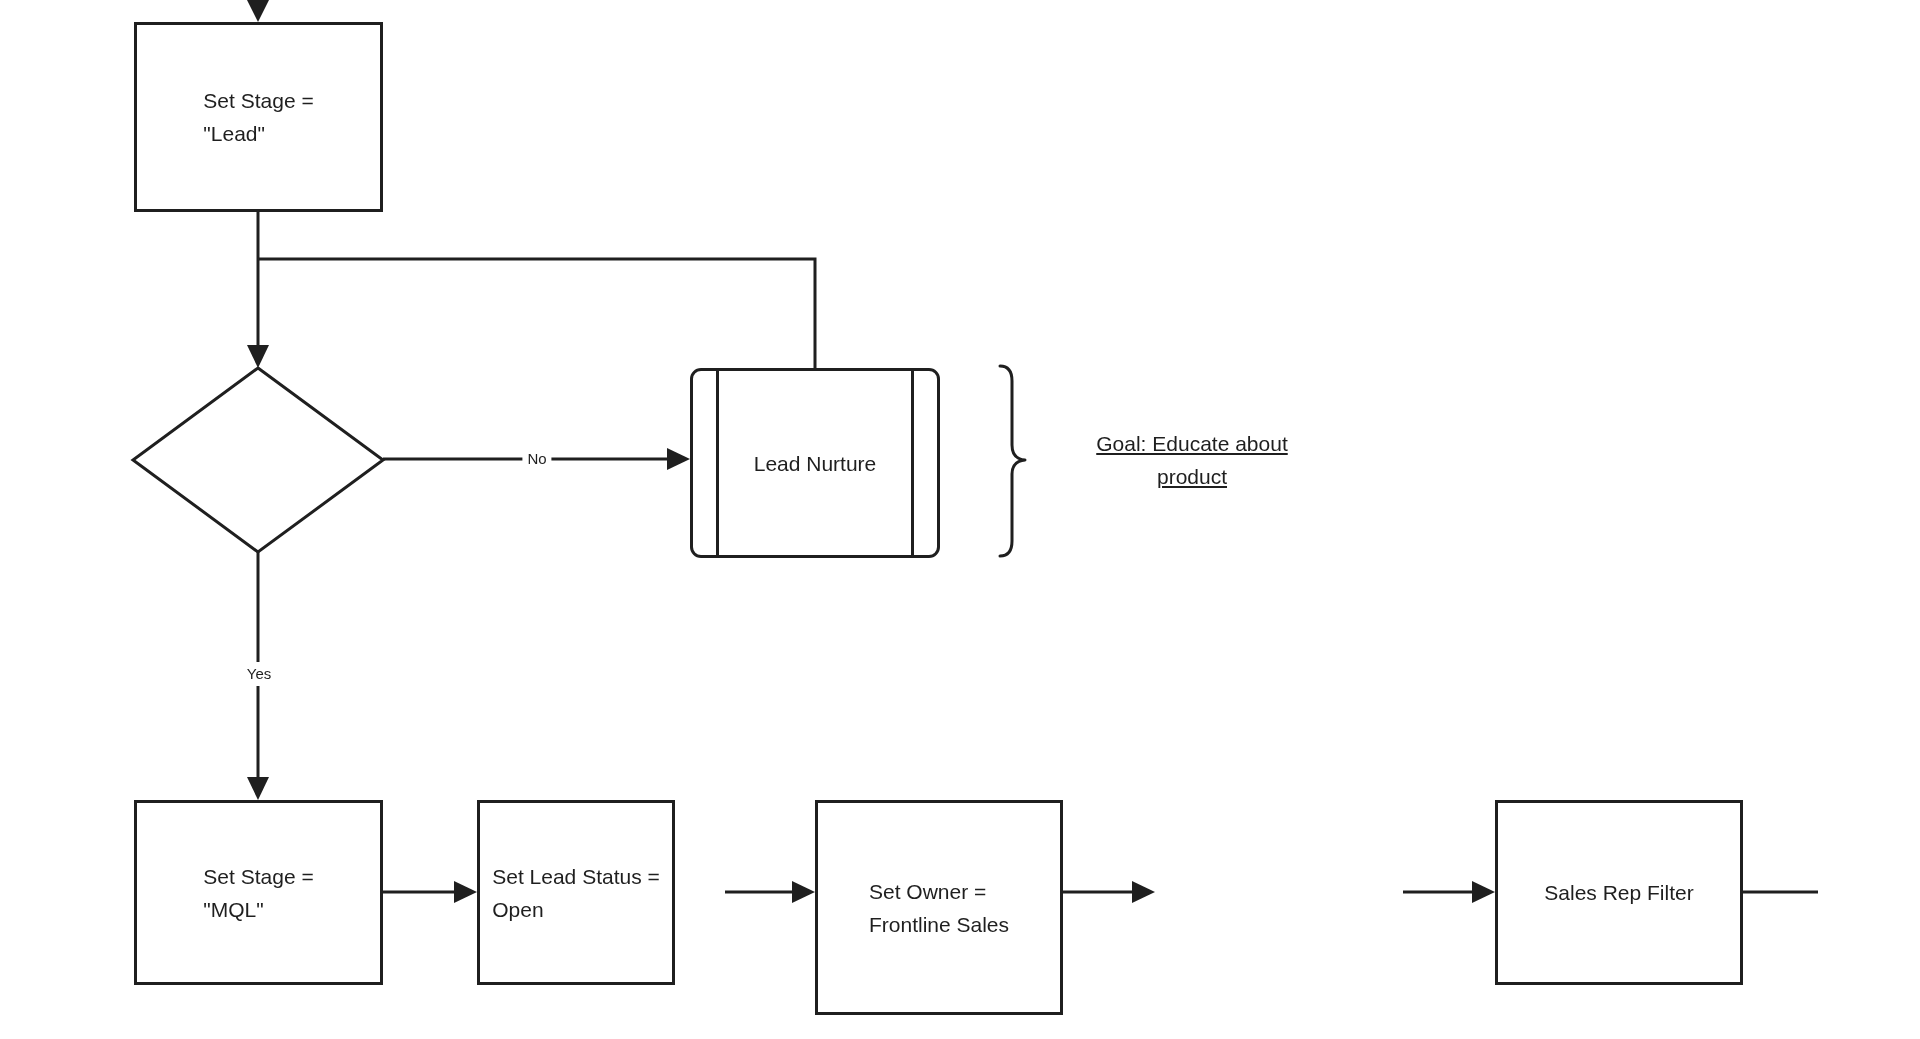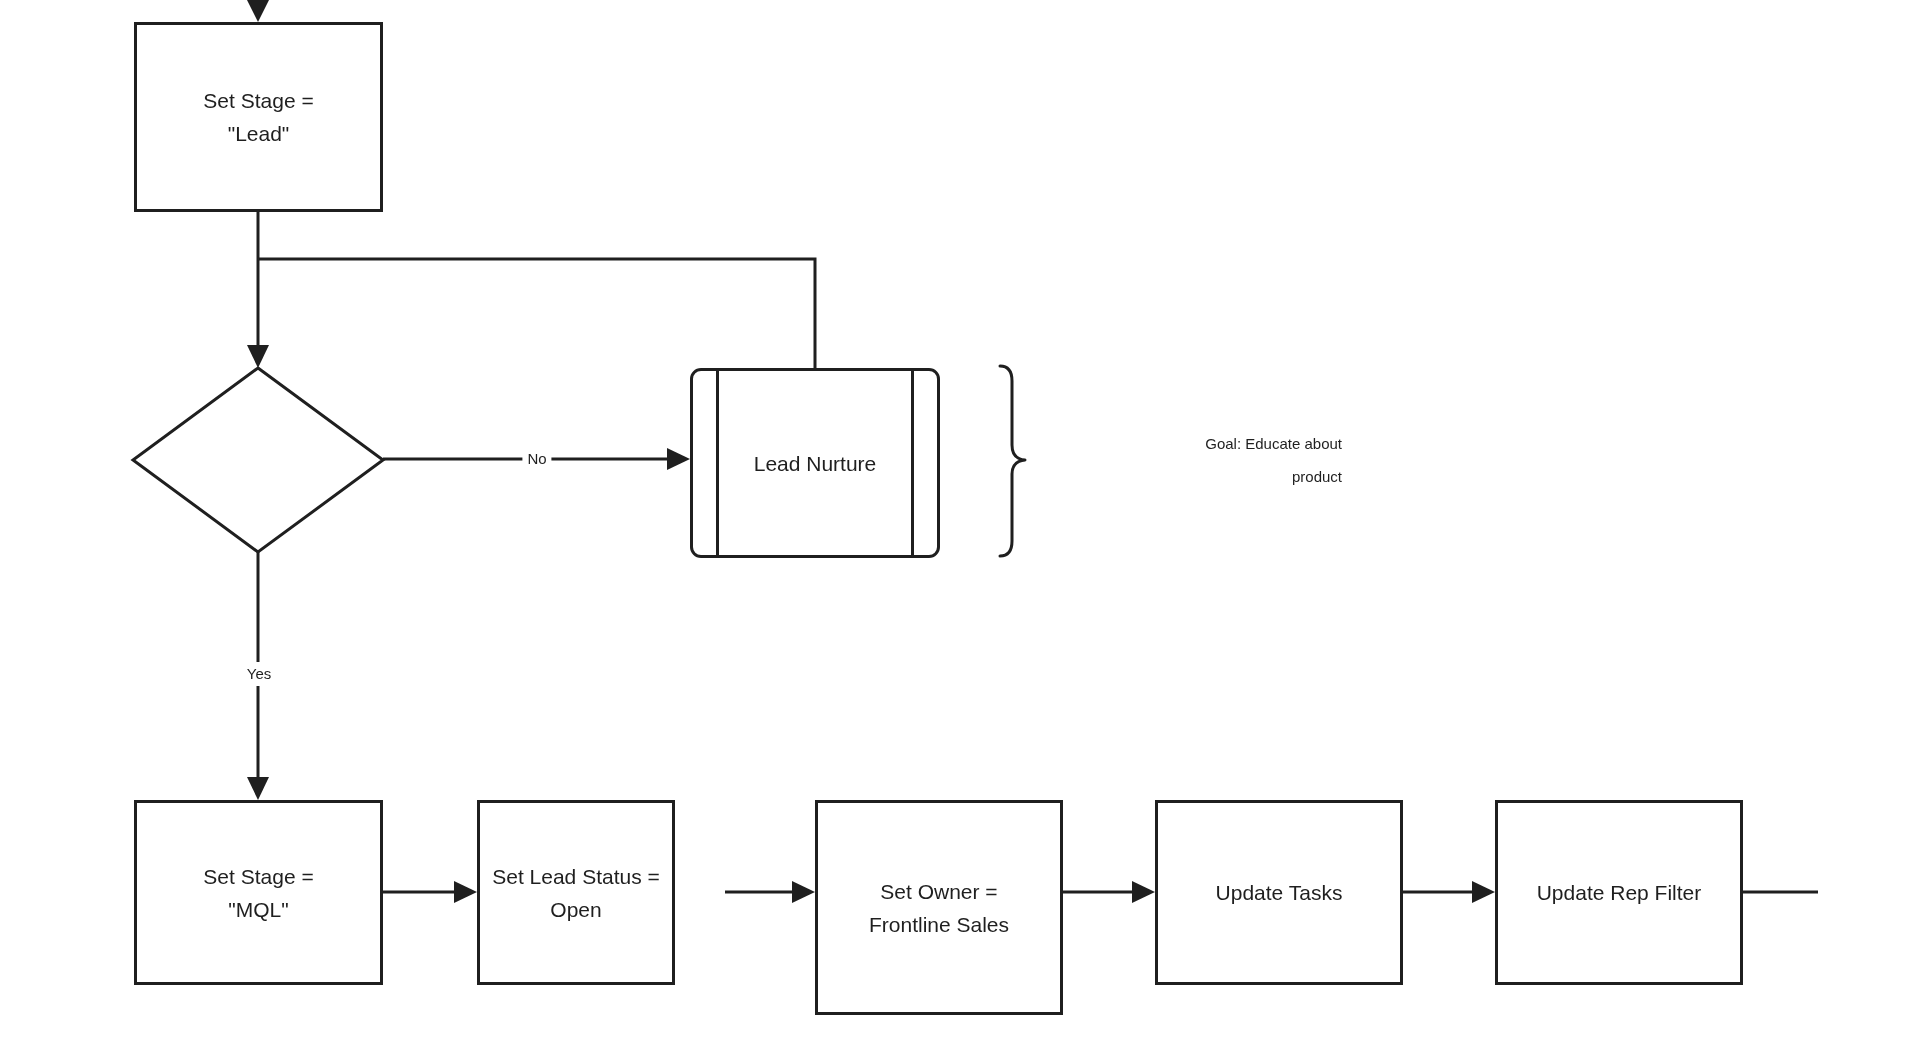--- a/index.html
+++ b/index.html
@@ -20,21 +20,21 @@
   #connector-layer line, #connector-layer polyline, #connector-layer path{
     stroke:var(--stroke);stroke-width:3;fill:none;
   }
   #connector-layer polygon.arrowhead{fill:var(--stroke);stroke:none;}
   #connector-layer polygon.shape{fill:var(--background);stroke:var(--stroke);stroke-width:3;}
   #connector-layer path.brace{stroke-width:3;stroke-linecap:round;stroke-linejoin:round;}
 
   .node{
     position:absolute;
     display:flex;align-items:center;justify-content:center;
-    text-align:center;
+    text-align:left;
     font-size:21px;line-height:33px;
     white-space:pre-line;
     box-sizing:border-box;
   }
   .rect{
     background:var(--background);
     border:3px solid var(--stroke);
   }
   .predef::before{
     content:"";position:absolute;top:0;bottom:0;left:23px;
@@ -48,23 +48,24 @@
 
   .edge-label{
     position:absolute;
     transform:translate(-50%,-50%);
     background:var(--background);
     padding:0 5px;
     font-size:15px;line-height:24px;
   }
   .annotation{
     position:absolute;
-    font-size:15px;line-height:33px;
+    font-size:21px;line-height:33px;
     white-space:pre-line;
-    text-align:right;
+    text-align:center;
+    text-decoration:underline;
   }
 
   
   #n-set-stage-lead{left:134px;top:22px;width:249px;height:190px;}
   #n-decision-label{left:133px;top:368px;width:250px;height:184px;}
   #n-lead-nurture{left:690px;top:368px;width:250px;height:190px;border-radius:11px;}
   #n-set-stage-mql{left:134px;top:800px;width:249px;height:185px;}
   #n-set-lead-status{left:477px;top:800px;width:198px;height:185px;}
   #n-set-owner{left:815px;top:800px;width:248px;height:215px;}
   #n-update-tasks{left:1155px;top:800px;width:248px;height:185px;}
@@ -131,26 +132,23 @@
   <div class="node rect" id="n-set-lead-status">
     <span>Set Lead Status =
 Open</span>
   </div>
 
   <div class="node rect" id="n-set-owner">
     <span>Set Owner =
 Frontline Sales</span>
   </div>
 
-  <div class="node rect" id="n-update-tasks">
-    <span>Update Tasks</span>
-  </div>
 
   <div class="node rect" id="n-update-rep-filter">
-    <span>Update Rep Filter</span>
+    <span>Sales Rep Filter</span>
   </div>
 
   <span class="edge-label" id="lbl-no">No</span>
   <span class="edge-label" id="lbl-yes">Yes</span>
 
   <div class="annotation" id="goal-annotation">Goal: Educate about
 product</div>
 
 </div>
 

